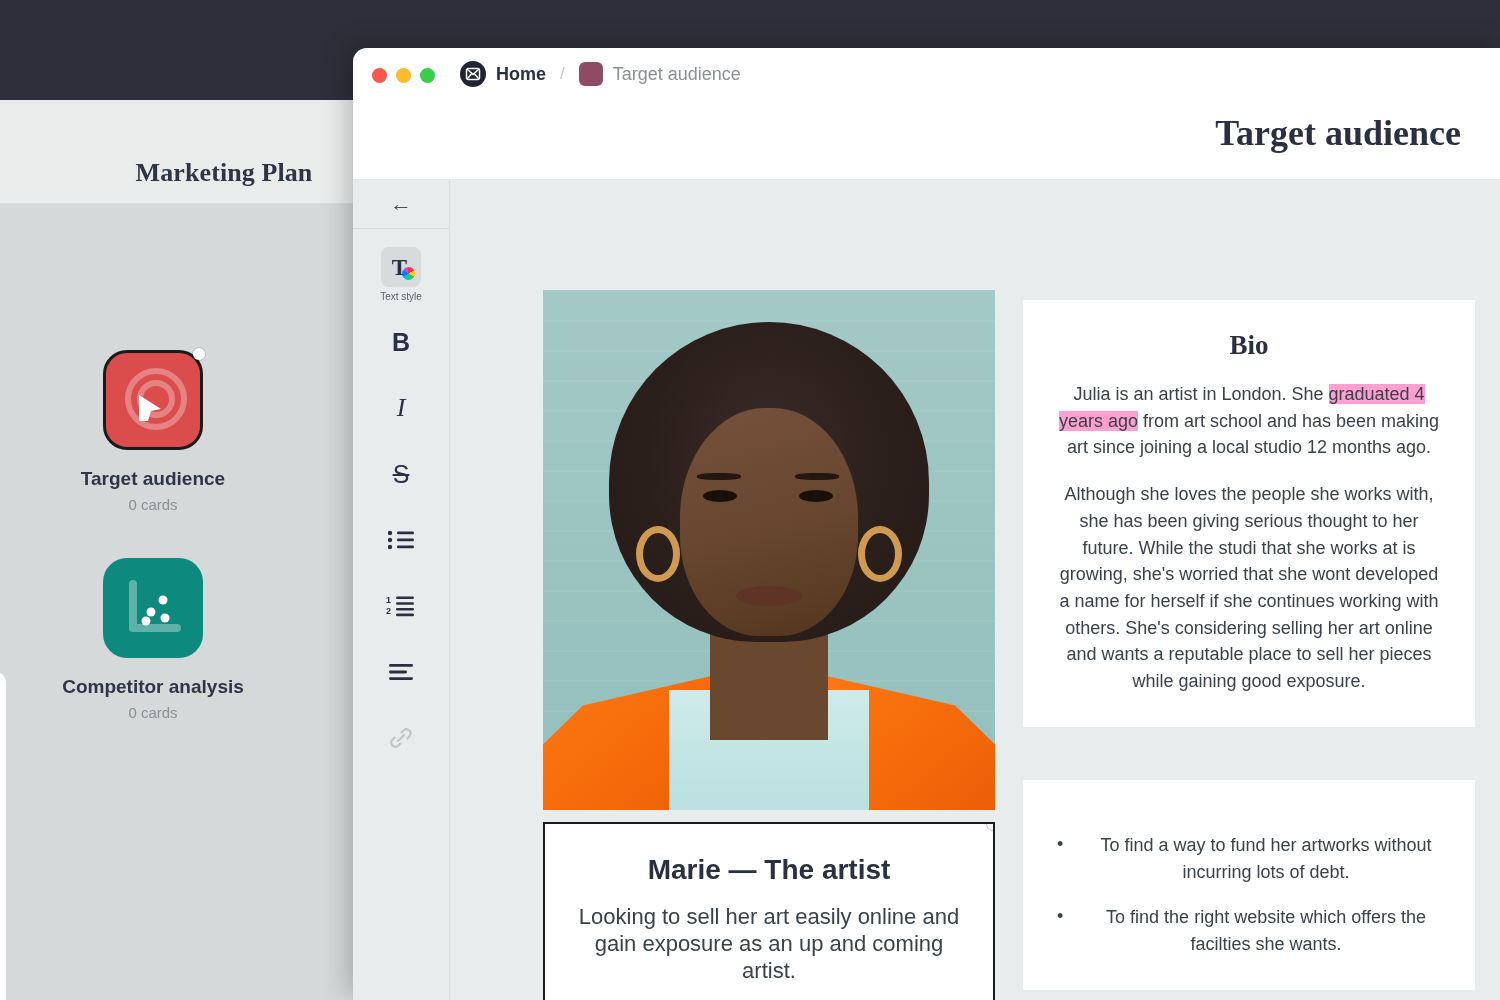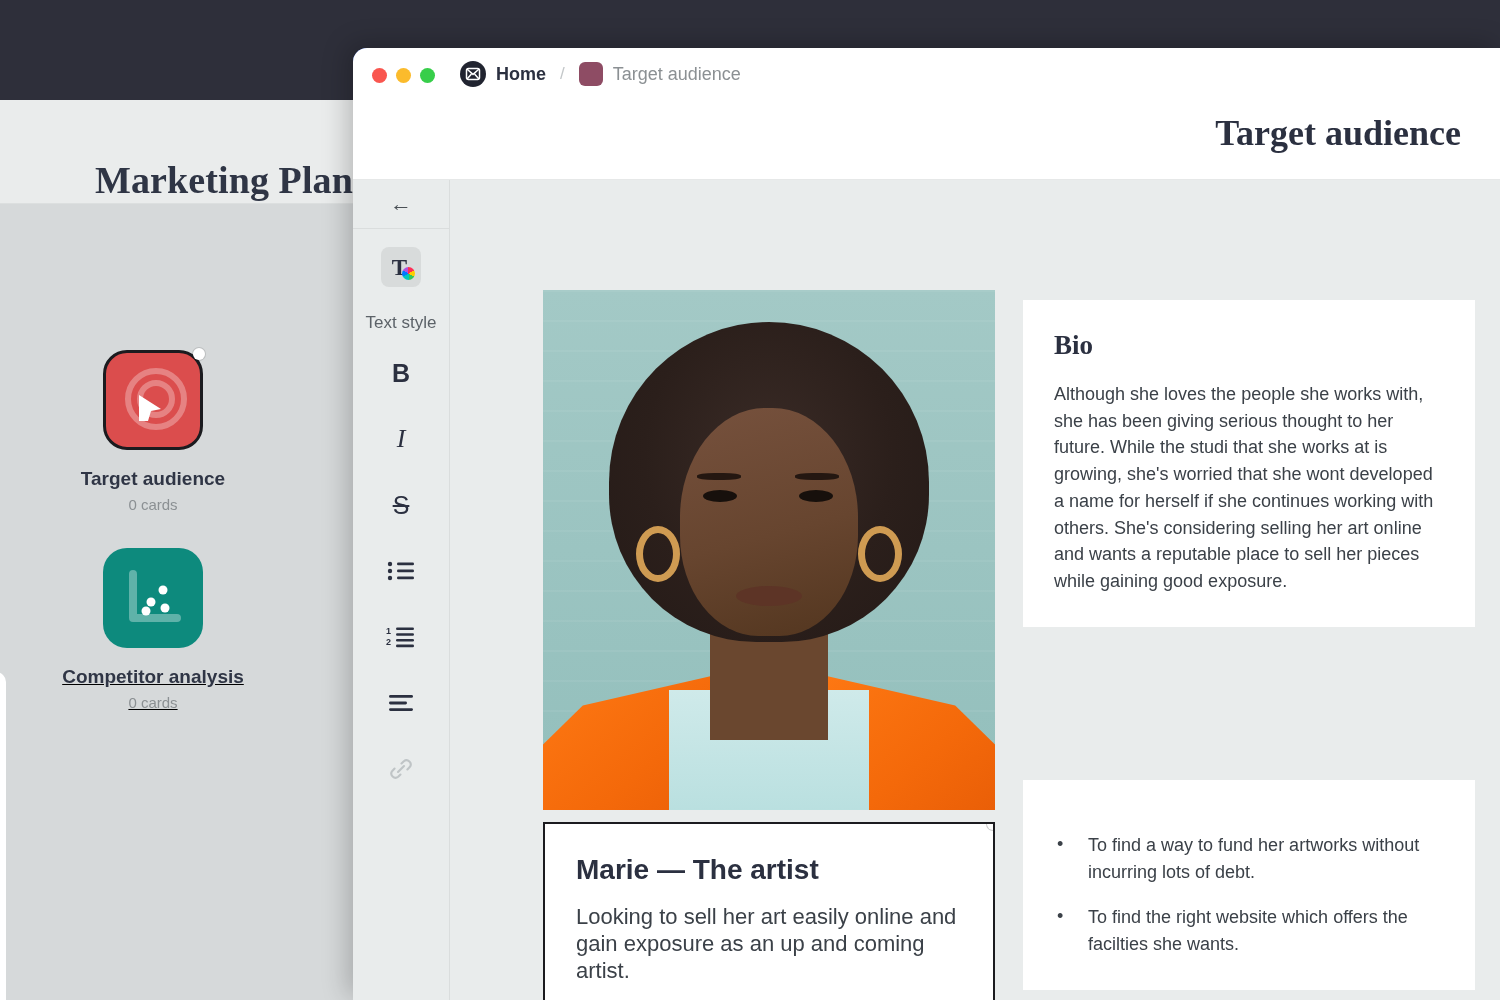--- a/index.html
+++ b/index.html
@@ -33,21 +33,21 @@
     background: #eaecec;
     border-bottom: 1px solid #dcdfdf;
   }
   .bg-title {
     position: absolute;
     left: 0; top: 58px;
     width: 448px;
     text-align: center;
     font-family: "Liberation Serif", serif;
     font-weight: bold;
-    font-size: 38px;
+    font-size: 26px;
     color: #2f3545;
     letter-spacing: .1px;
   }
   .bg-canvas {
     position: absolute; left: 0; top: 104px;
     width: 700px; height: 796px;
     background: #d6d9da;
   }
   .bg-leftcard {
     position: absolute;
@@ -97,20 +97,21 @@
 
   
   .window {
     position: absolute;
     left: 353px; top: 48px;
     width: 1147px; height: 952px;
     background: #1d4ed8;
     border-top-left-radius: 14px;
     box-shadow: -6px -4px 26px rgba(0,0,0,.22);
     overflow: hidden;
+    text-align: center;
   }
 
   .titlebar {
     position: relative;
     height: 56px;
     background: #ffffff;
   }
   .lights {
     position: absolute;
     left: 19px; top: 20px;
@@ -212,22 +213,22 @@
     position: absolute;
     right: 6px; bottom: 7px;
     width: 13px; height: 13px;
     border-radius: 50%;
     background:
       conic-gradient(#ff2d55 0deg 60deg, #ffcc00 60deg 120deg,
                      #34c759 120deg 180deg, #00c7be 180deg 240deg,
                      #007aff 240deg 300deg, #af52de 300deg 360deg);
   }
   .ts-label {
-    margin-top: 26px;
-    font-size: 17px;
+    margin-top: 4px;
+    font-size: 10px;
     color: #5c6268;
   }
   .tool-btn {
     width: 60px; height: 52px;
     margin-top: 14px;
     display: flex; align-items: center; justify-content: center;
     color: #2b3040;
   }
   .tb-bold   { font-family: "Liberation Sans", sans-serif; font-weight: bold; font-size: 25px; }
   .tb-italic { font-family: "Liberation Serif", serif; font-style: italic; font-size: 26px; }
@@ -437,21 +438,21 @@
             <circle cx="50" cy="46" r="28" fill="none" stroke="rgba(255,255,255,.30)" stroke-width="6"></circle>
             <circle cx="50" cy="46" r="16" fill="none" stroke="rgba(255,255,255,.30)" stroke-width="6"></circle>
             <path d="M33 68 L33 42 L55 56 L45 58 L42 68 Z" fill="#ffffff"></path>
           </svg>
           <div class="tile-dot"></div>
         </div>
         <div class="board-label">Target audience</div>
         <div class="board-sub">0 cards</div>
       </div>
 
-      <div class="board-item" style="left:48px; top:344px;text-decoration:underline;">
+      <div class="board-item" style="left:48px; top:354px;">
         <div class="board-tile tile-compet">
           <svg width="100" height="100" viewBox="0 0 100 100">
             <path d="M30 26 L30 70 L74 70" fill="none" stroke="rgba(255,255,255,.34)" stroke-width="8" stroke-linecap="round" stroke-linejoin="round"></path>
             <circle cx="48" cy="54" r="4.5" fill="#ffffff"></circle>
             <circle cx="60" cy="42" r="4.5" fill="#ffffff"></circle>
             <circle cx="43" cy="63" r="4.5" fill="#ffffff"></circle>
             <circle cx="62" cy="60" r="4.5" fill="#ffffff"></circle>
           </svg>
         </div>
         <div class="board-label">Competitor analysis</div>
@@ -571,20 +572,23 @@
           <div class="persona-title">Marie — The artist</div>
           <div class="persona-desc">Looking to sell her art easily online and gain exposure as an up and coming artist.</div>
           <div class="persona-row">
             <b>Age</b><span>: </span><span>29</span>
           </div>
 
         </div>
 
         <div class="side-card card-bio">
           <div class="card-h">Bio</div>
+          <div class="card-p">
+            <span>Julia is an artist in London. She </span><span class="hl">graduated 4 years ago</span><span> from art school and has been making art since joining a local studio 12 months ago.</span>
+          </div>
           <div class="card-p">Although she loves the people she works with, she has been giving serious thought to her future. While the studi that she works at is growing,  she's worried that she wont developed a name for herself if she continues working with others. She's considering selling her art online and wants a reputable place to sell her pieces while gaining good exposure.</div>
         </div>
 
         <div class="side-card card-needs">
           <ul class="needs-list">
             <li>To find a way to fund her artworks without incurring lots of debt.</li>
             <li>To find the right website which offers the facilties she wants.</li>
           </ul>
         </div>
 

